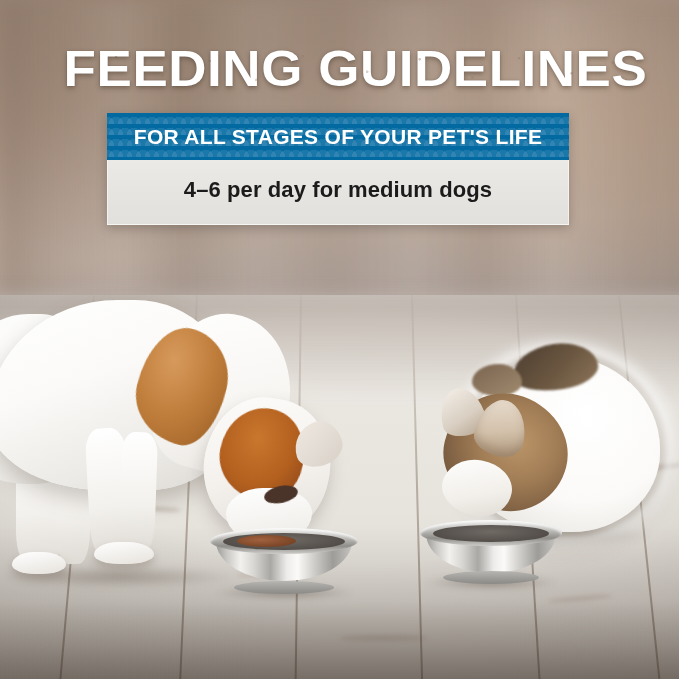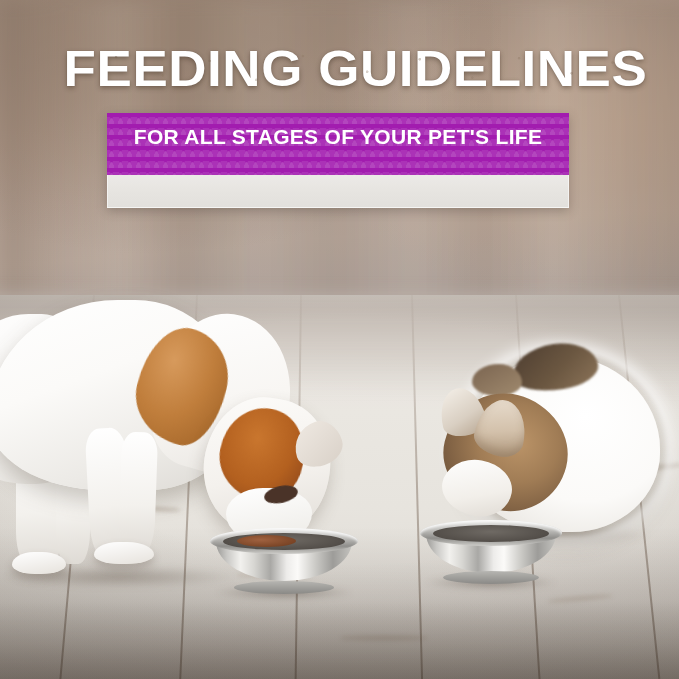--- a/index.html
+++ b/index.html
@@ -303,22 +303,22 @@
     opacity: .75;
   }
 
   
   .card {
     position: absolute; left: 107px; top: 113px; width: 462px;
     box-shadow: 0 3px 10px rgba(60,50,42,.30);
   }
   .card-banner {
     position: relative;
-    height: 62px;
-    background: #a21caf;
+    height: 47px;
+    background: #0369a1;
     overflow: hidden;
   }
   
   .card-banner::before {
     content: "";
     position: absolute; inset: 0;
     background-image:
       radial-gradient(circle at 50% 100%, rgba(255,255,255,.11) 0 7px, transparent 7.5px),
       radial-gradient(circle at 0% 100%,  rgba(255,255,255,.11) 0 7px, transparent 7.5px),
       radial-gradient(circle at 100% 100%,rgba(255,255,255,.11) 0 7px, transparent 7.5px);
@@ -448,18 +448,19 @@
 
   <div class="title">
     <span class="title-inner">FEEDING GUIDELINES</span>
   </div>
 
   <div class="card">
     <div class="card-banner">
       <span class="card-banner-text">FOR ALL STAGES OF YOUR PET'S LIFE</span>
     </div>
     <div class="card-body">
+      <div class="card-line">4–6 per day for medium dogs</div>
     </div>
   </div>
 
   <div class="footer-scrim"></div>
 
 </div>
 
 </body></html>

